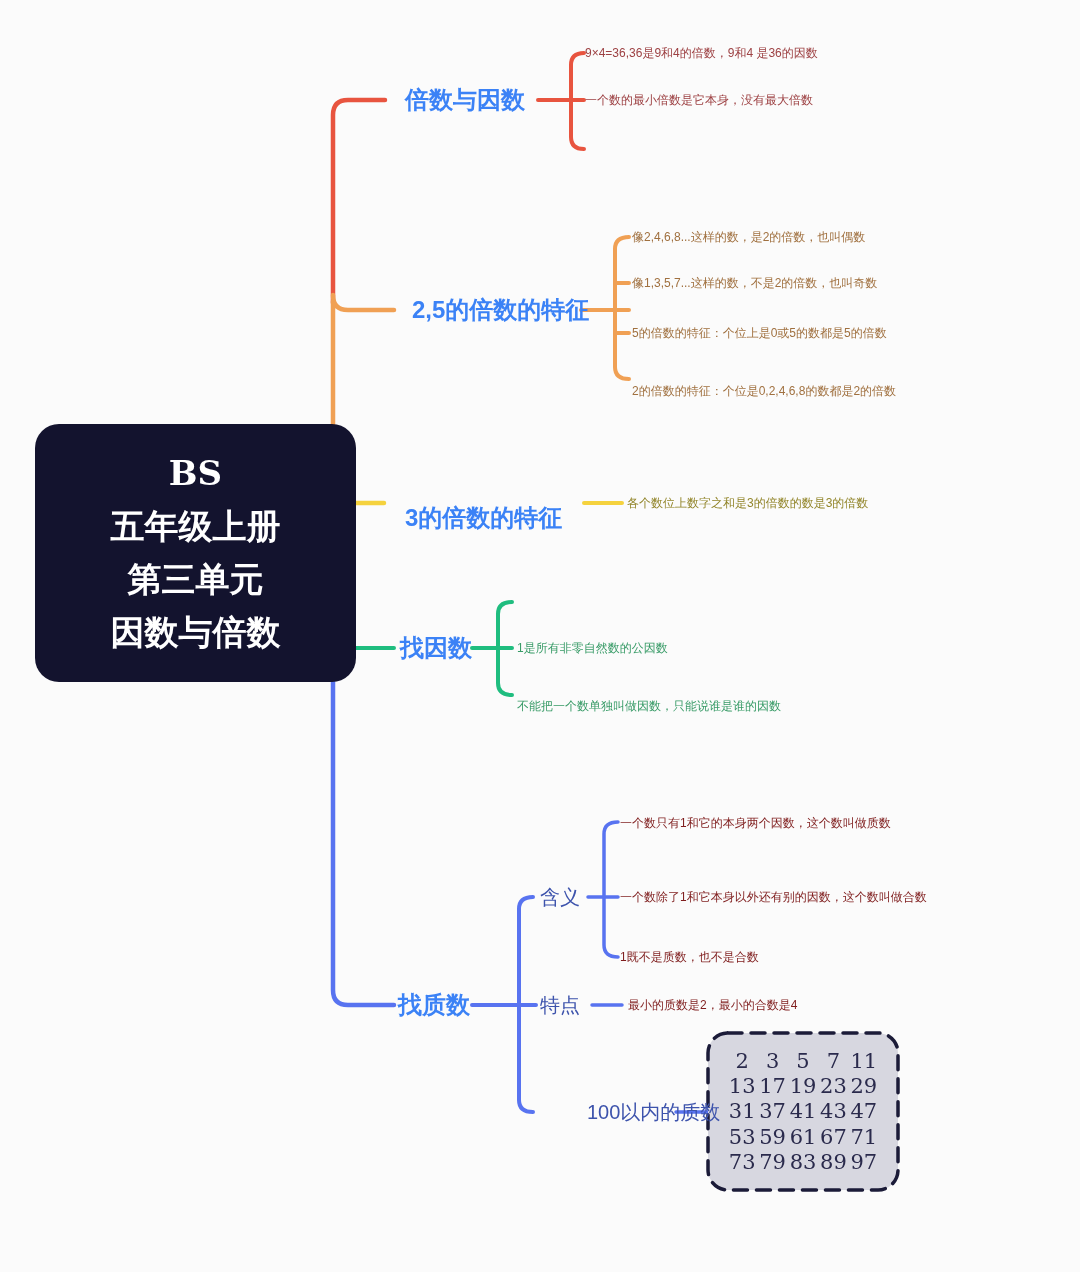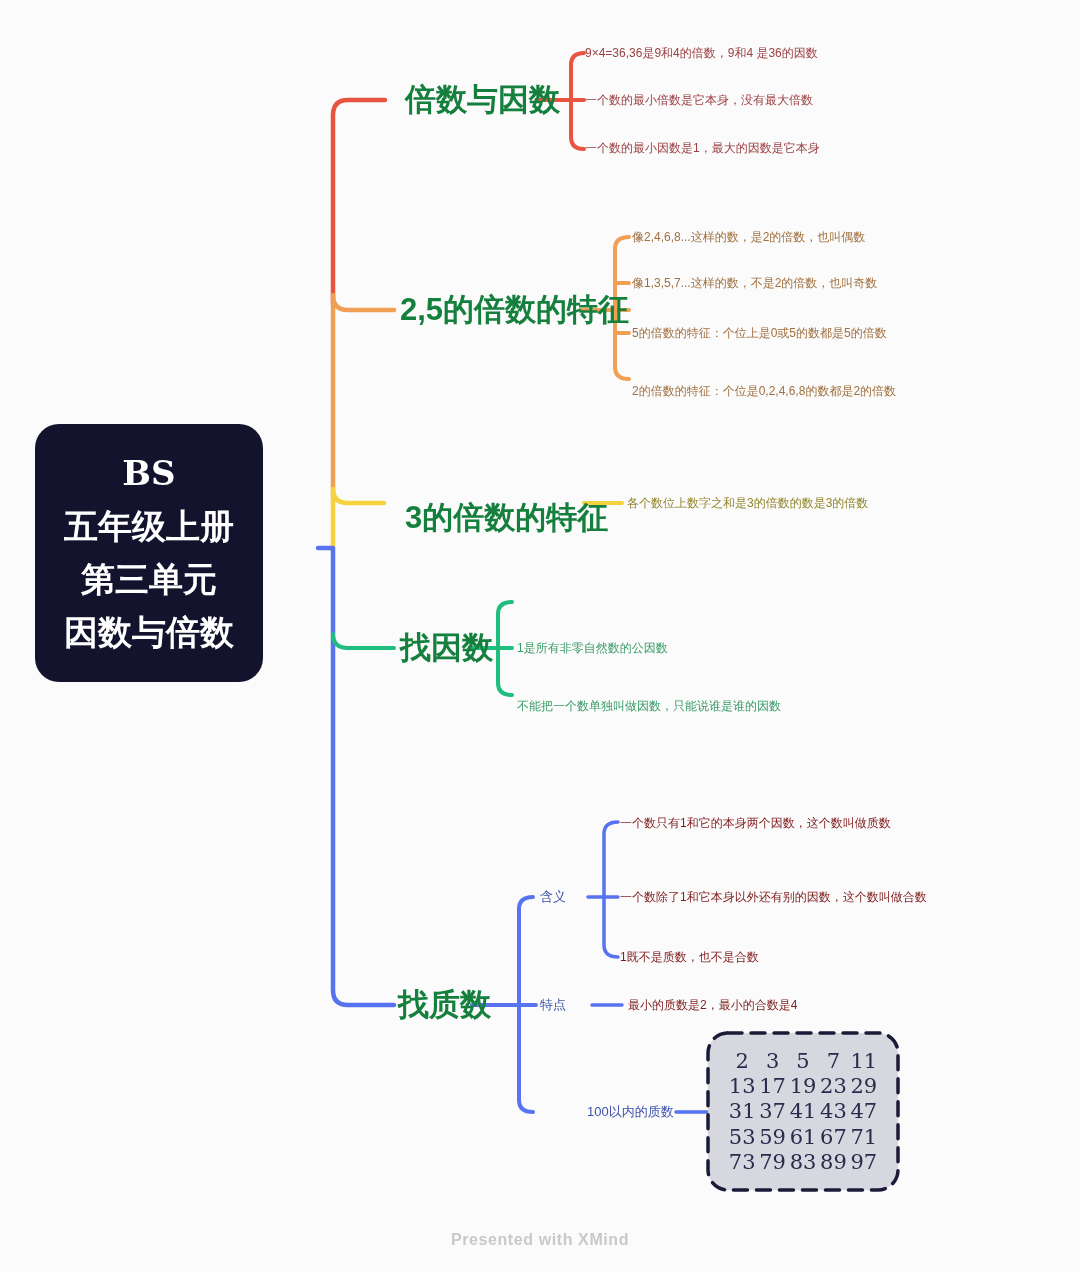--- a/index.html
+++ b/index.html
@@ -8,41 +8,41 @@
     position:relative;
     width:1080px;height:1272px;
     background:#fbfbfb;
     font-family:"Liberation Sans",sans-serif;
     overflow:hidden;
   }
   .connectors{position:absolute;left:0;top:0;width:1080px;height:1272px;}
   .abs{position:absolute;}
   .vcenter{transform:translateY(-50%);}
   .central{
-    left:35px;top:424px;width:228px;height:258px;
+    left:35px;top:424px;width:321px;height:258px;
     background:#13132E;border-radius:24px;
     display:flex;flex-direction:column;align-items:center;justify-content:center;
     color:#ffffff;text-align:center;
     font-family:"DejaVu Serif","Liberation Serif",serif;
     font-weight:bold;font-size:34px;line-height:53px;
   }
   .topic{
-    font-size:31px;font-weight:600;color:#15803d;white-space:nowrap;line-height:28px;
+    font-size:24px;font-weight:600;color:#3b82f6;white-space:nowrap;line-height:28px;
   }
   .leaf{
     font-size:12px;font-weight:400;line-height:24px;
   }
   .nowrap{white-space:nowrap;}
   .red-t{color:#9D4143;}
   .orange-t{color:#A0703F;}
   .olive-t{color:#92852A;}
   .green-t{color:#389B67;}
   .blue-t{color:#7f1d1d;}
   .subtopic{
-    font-size:13px;font-weight:400;color:#3D53AC;white-space:nowrap;line-height:24px;
+    font-size:20px;font-weight:400;color:#3D53AC;white-space:nowrap;line-height:24px;
   }
   .prime-grid{
     left:708px;top:1033px;width:190px;height:157px;
     box-sizing:border-box;padding:15px 19px;
     display:grid;grid-template-columns:repeat(5,1fr);
     align-items:center;justify-items:center;
     font-family:"DejaVu Serif","Liberation Serif",serif;
     font-size:21px;color:#2A2A4C;
   }
   .footer{
@@ -74,23 +74,22 @@
   <div class="abs central">
     <div>BS</div>
     <div>五年级上册</div>
     <div>第三单元</div>
     <div>因数与倍数</div>
   </div>
 
   <div class="abs vcenter topic" style="left:405px;top:100px;">倍数与因数</div>
   <div class="abs vcenter leaf red-t nowrap" style="left:585px;top:53px;">9×4=36,36是9和4的倍数，9和4 是36的因数</div>
   <div class="abs vcenter leaf red-t nowrap" style="left:585px;top:100px;">一个数的最小倍数是它本身，没有最大倍数</div>
-  <div class="abs vcenter leaf red-t nowrap" style="left:585px;top:148px;">一个数的最小因数是1，最大的因数是它本身</div>
 
-  <div class="abs vcenter topic" style="left:400px;top:310px;">2,5的倍数的特征</div>
+  <div class="abs vcenter topic" style="left:412px;top:310px;">2,5的倍数的特征</div>
   <div class="abs vcenter leaf orange-t nowrap" style="left:632px;top:237px;">像2,4,6,8...这样的数，是2的倍数，也叫偶数</div>
   <div class="abs vcenter leaf orange-t nowrap" style="left:632px;top:283px;">像1,3,5,7...这样的数，不是2的倍数，也叫奇数</div>
   <div class="abs vcenter leaf orange-t nowrap" style="left:632px;top:333px;">5的倍数的特征：个位上是0或5的数都是5的倍数</div>
   <div class="abs vcenter leaf orange-t" style="left:632px;top:391px;width:412px;">2的倍数的特征：个位是0,2,4,6,8的数都是2的倍数</div>
 
   <div class="abs vcenter topic" style="left:405px;top:503px;margin-top:15px;">3的倍数的特征</div>
   <div class="abs vcenter leaf olive-t nowrap" style="left:627px;top:503px;">各个数位上数字之和是3的倍数的数是3的倍数</div>
 
   <div class="abs vcenter topic" style="left:400px;top:648px;">找因数</div>
   <div class="abs vcenter leaf green-t nowrap" style="left:517px;top:648px;">1是所有非零自然数的公因数</div>
@@ -129,15 +128,14 @@
     <span>61</span>
     <span>67</span>
     <span>71</span>
     <span>73</span>
     <span>79</span>
     <span>83</span>
     <span>89</span>
     <span>97</span>
   </div>
 
-  <div class="abs footer">Presented with XMind</div>
 
 </div>
 
 </body></html>

